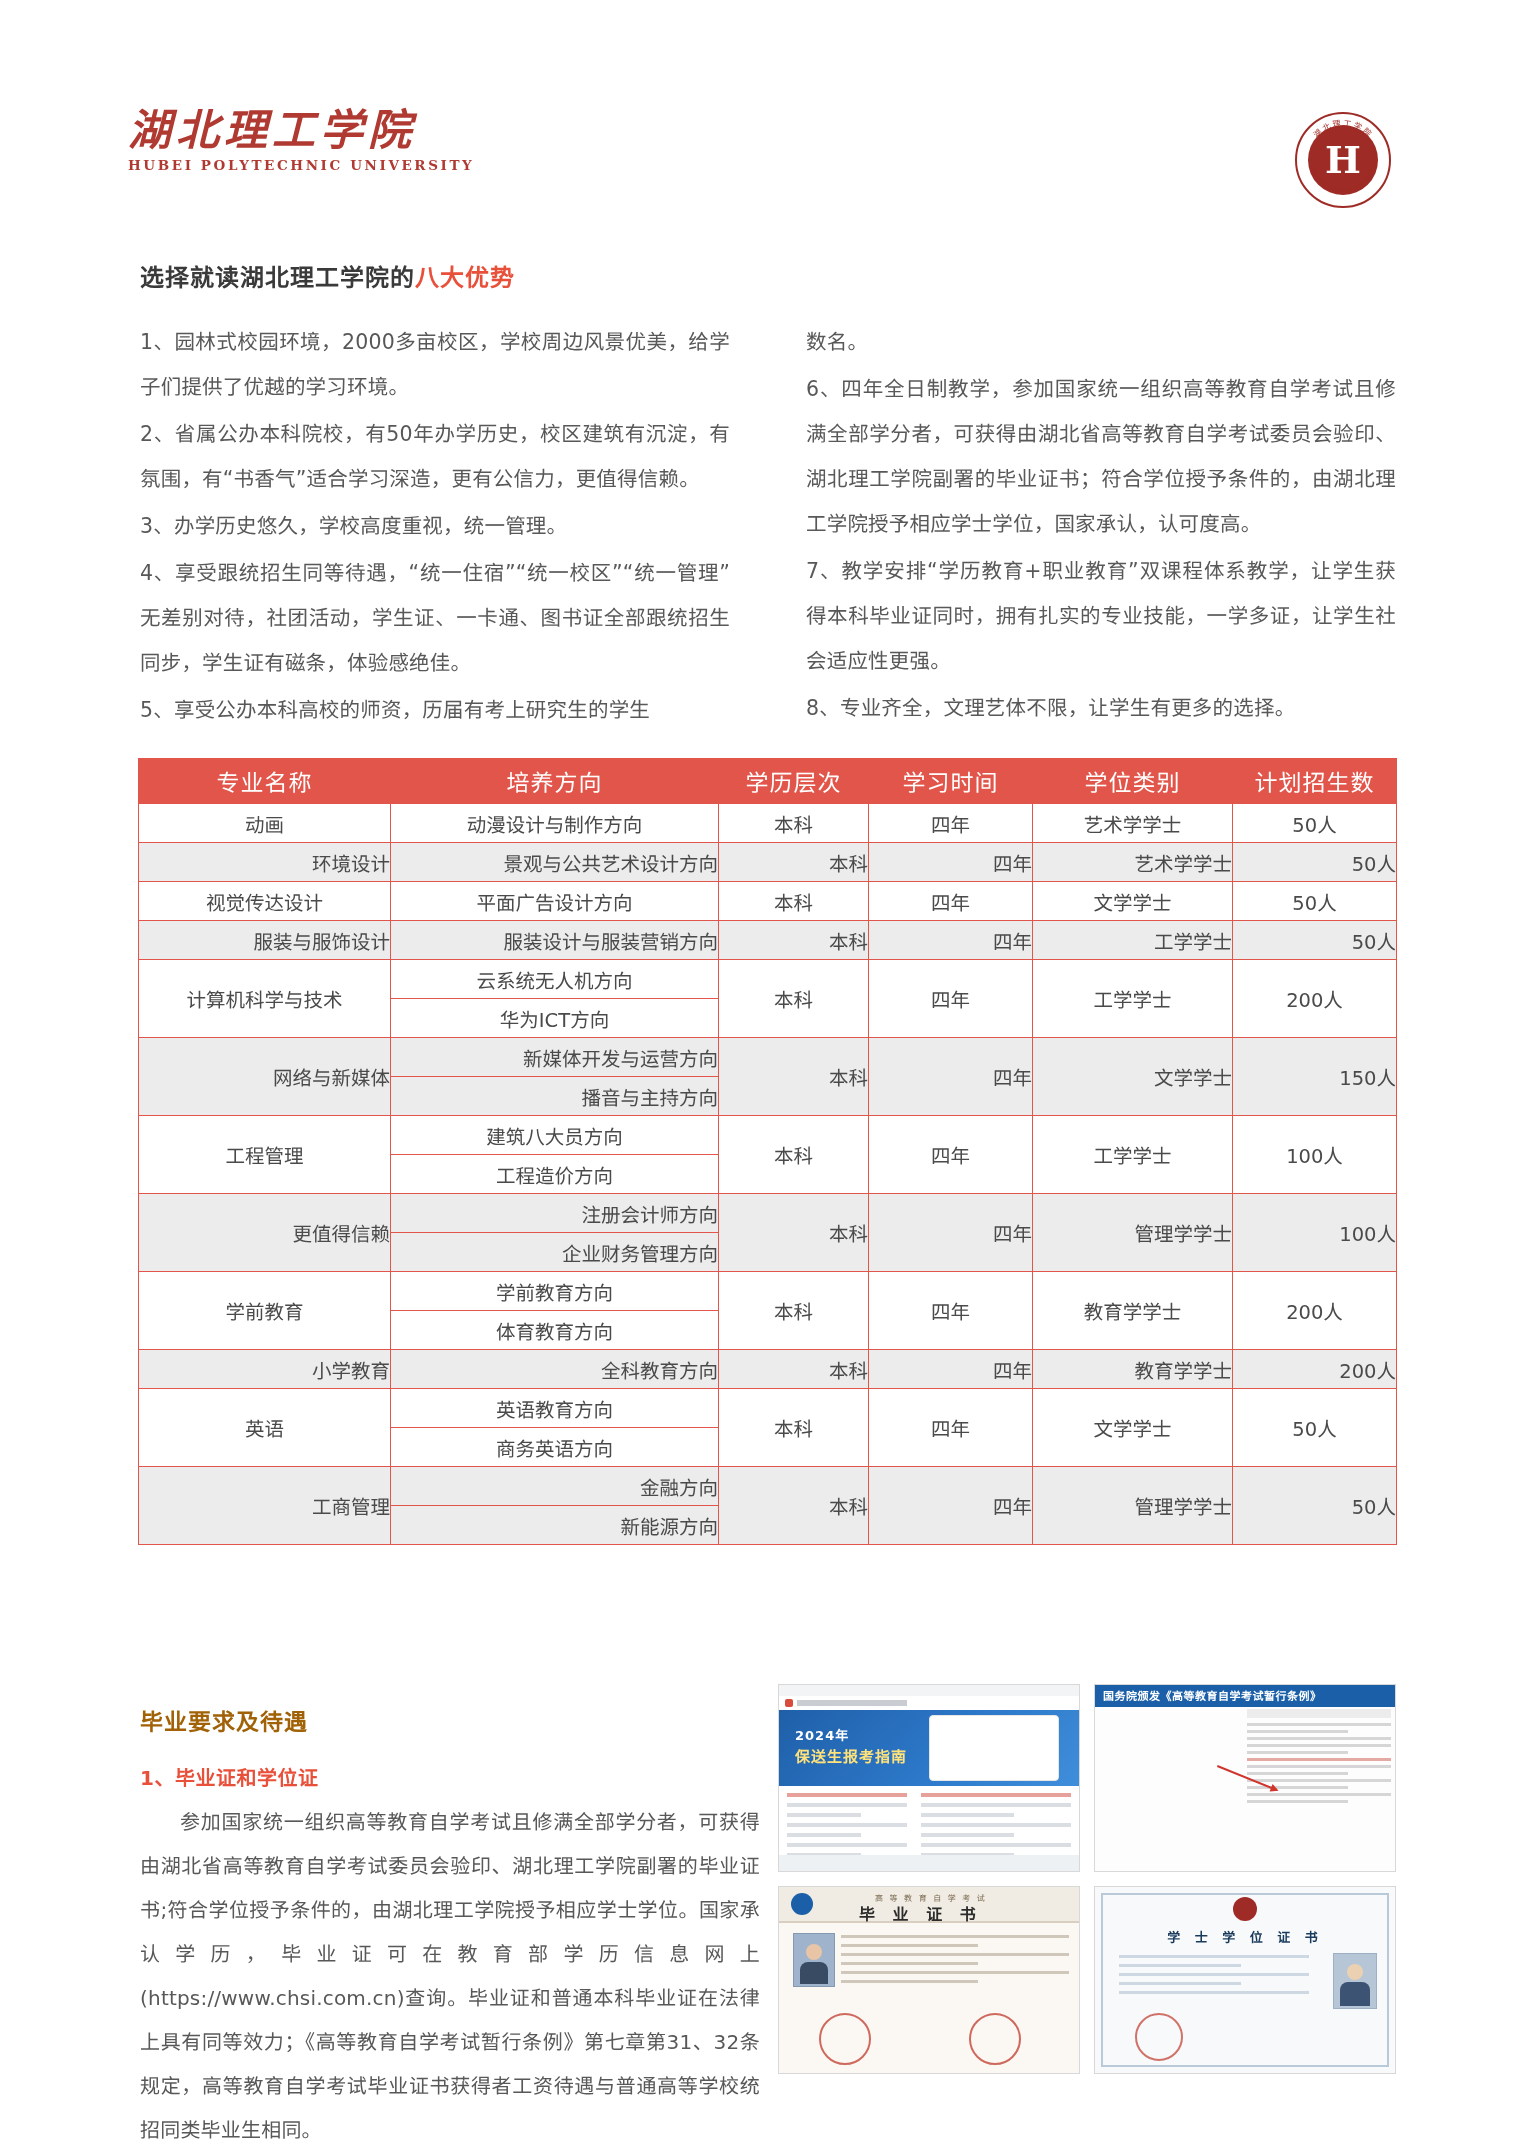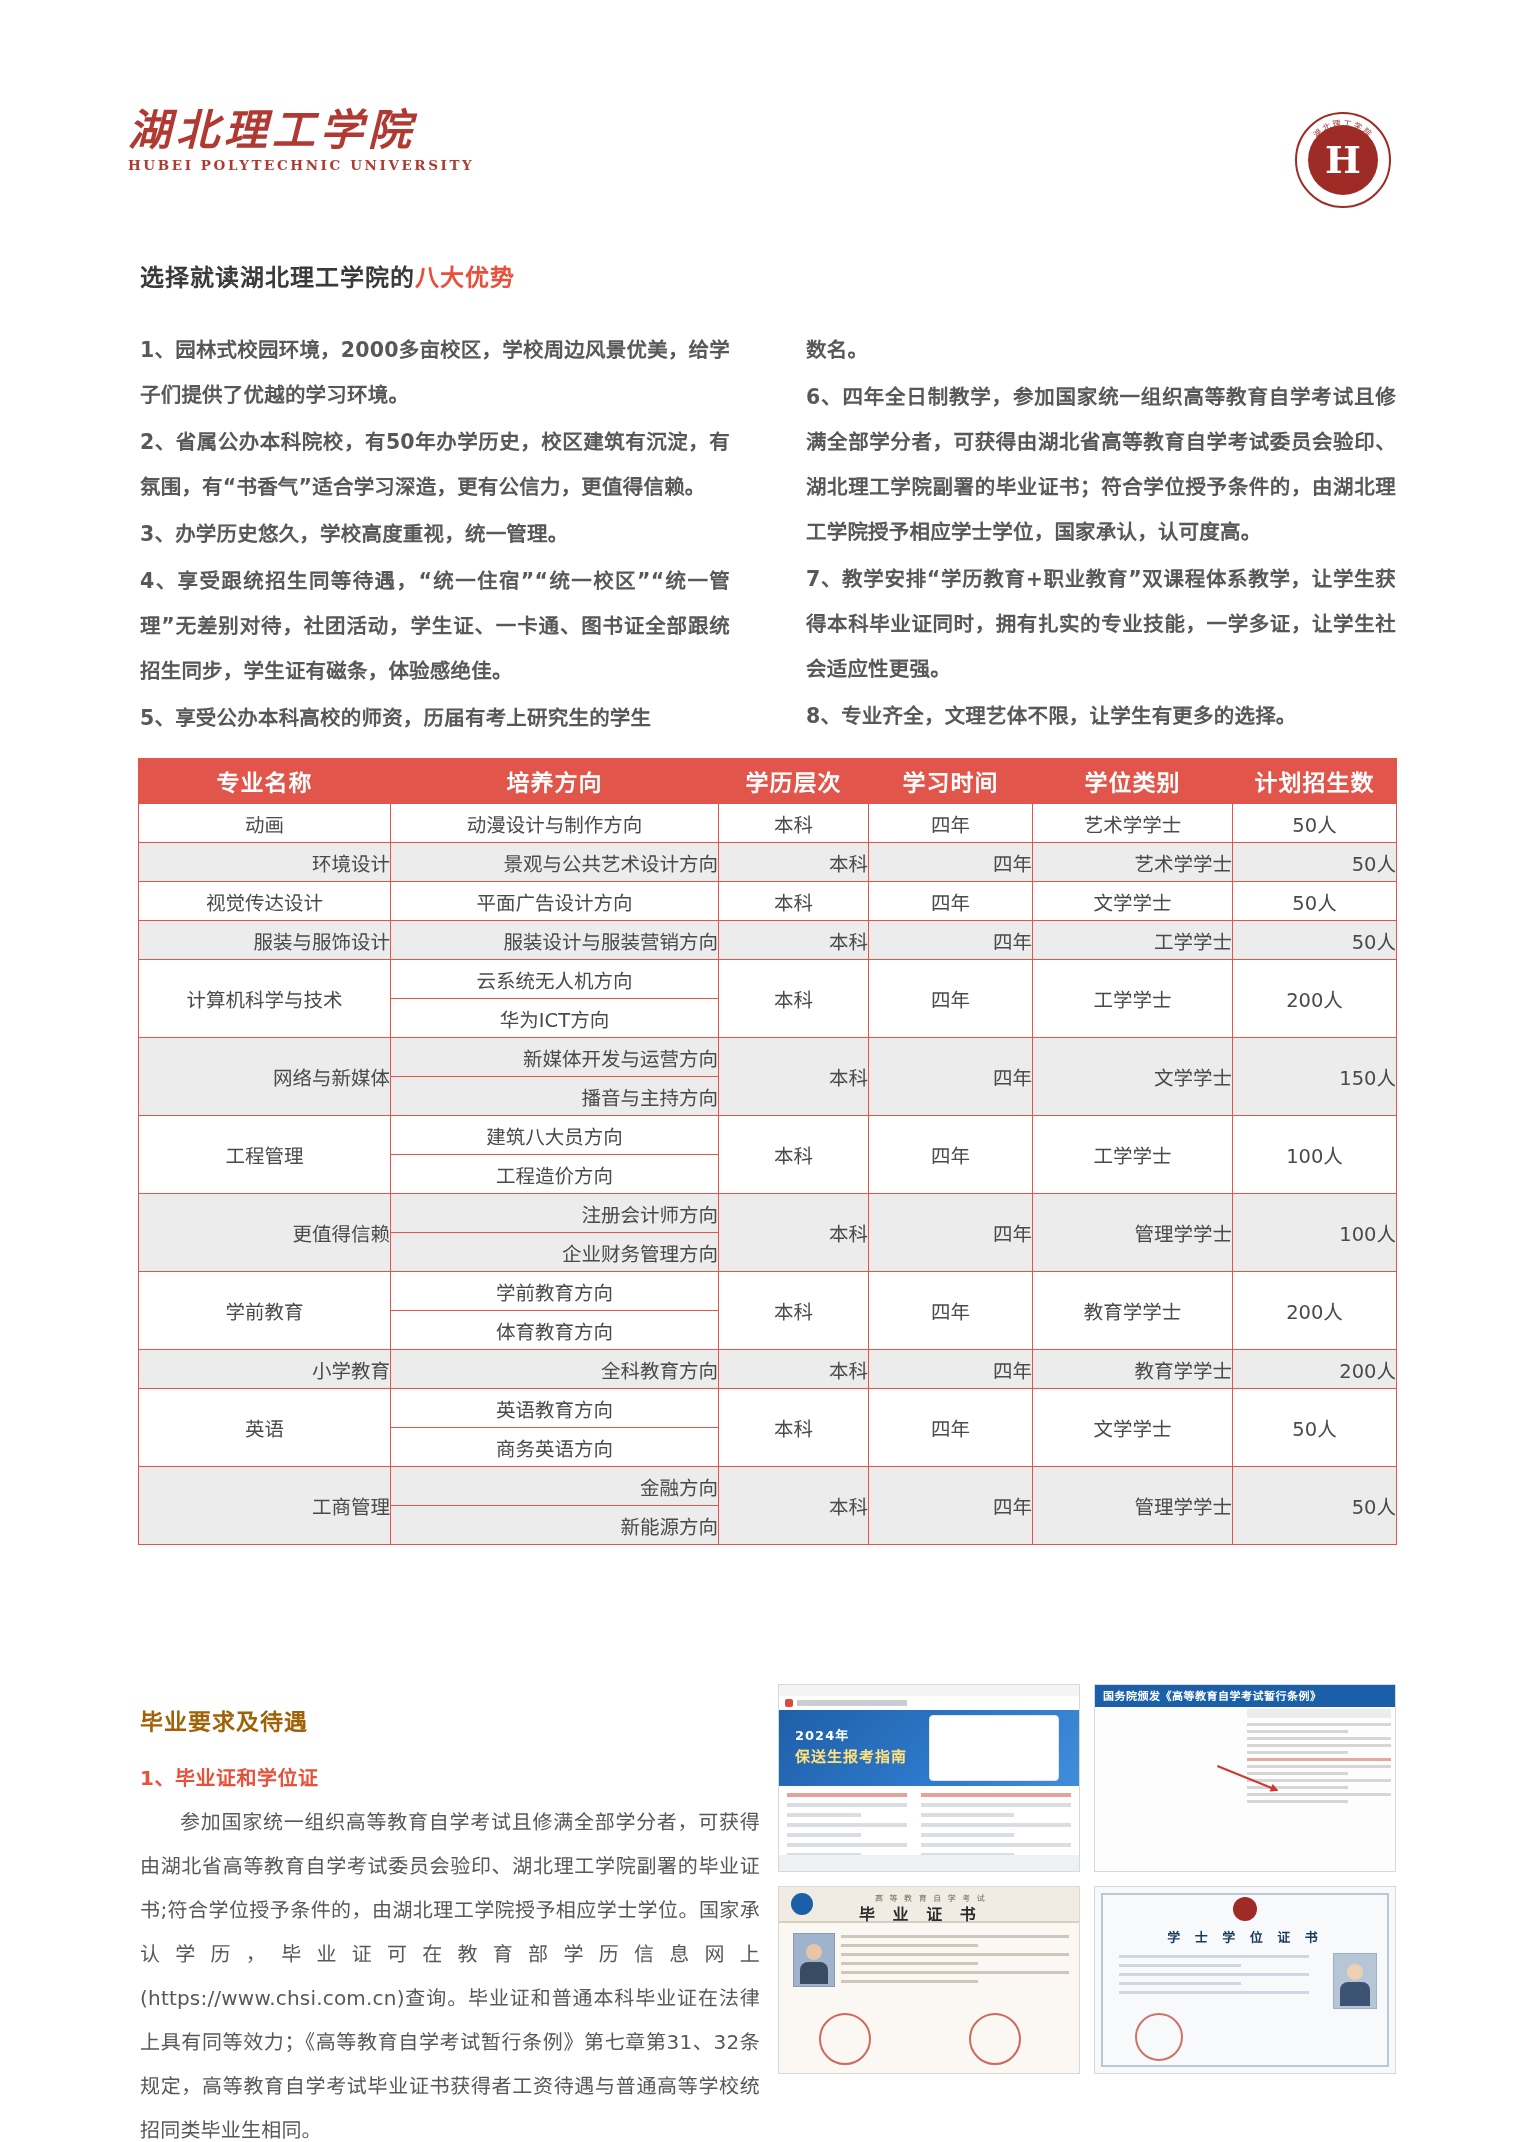--- a/index.html
+++ b/index.html
@@ -52,22 +52,22 @@
   
   .sec-heading{
     position:absolute;left:140px;top:258px;
     font-size:24px;font-weight:700;color:#3a3a3a;letter-spacing:1px;
     white-space:nowrap;
   }
   .sec-heading .hl{color:#e8503a;}
 
   
   .adv-cols{
-    position:absolute;left:140px;top:328px;width:1256px;
-    display:flex;gap:76px;font-weight:bold;
+    position:absolute;left:140px;top:320px;width:1256px;
+    display:flex;gap:76px;
   }
   .adv-col{width:604px;}
   .adv-col p{
     margin:0 0 2px 0;
     font-size:20.5px;line-height:45px;color:#585858;
     text-align:justify;
     letter-spacing:0.2px;
   }
 
   
@@ -78,21 +78,21 @@
   }
   .major-table th,.major-table td{
     border:1px solid #e2554a;
     text-align:center;vertical-align:middle;
     font-size:19.5px;color:#4a4a4a;
     padding:0;height:38px;
     font-family:"DejaVu Sans","Liberation Sans",sans-serif;
   }
   .major-table thead th{
     background:#e2554a;color:#ffffff;
-    font-size:23px;font-weight:700;height:44px;
+    font-size:23px;font-weight:400;height:44px;
     border-color:#e2554a;letter-spacing:1px;
   }
   .major-table tbody tr.alt td{background:#ececec;text-align:right;}
   .major-table tbody td{background:#ffffff;}
   .major-table tbody tr.alt td.sub{background:#ececec;}
   col.c1{width:252px;}
   col.c2{width:328px;}
   col.c3{width:150px;}
   col.c4{width:164px;}
   col.c5{width:200px;}

